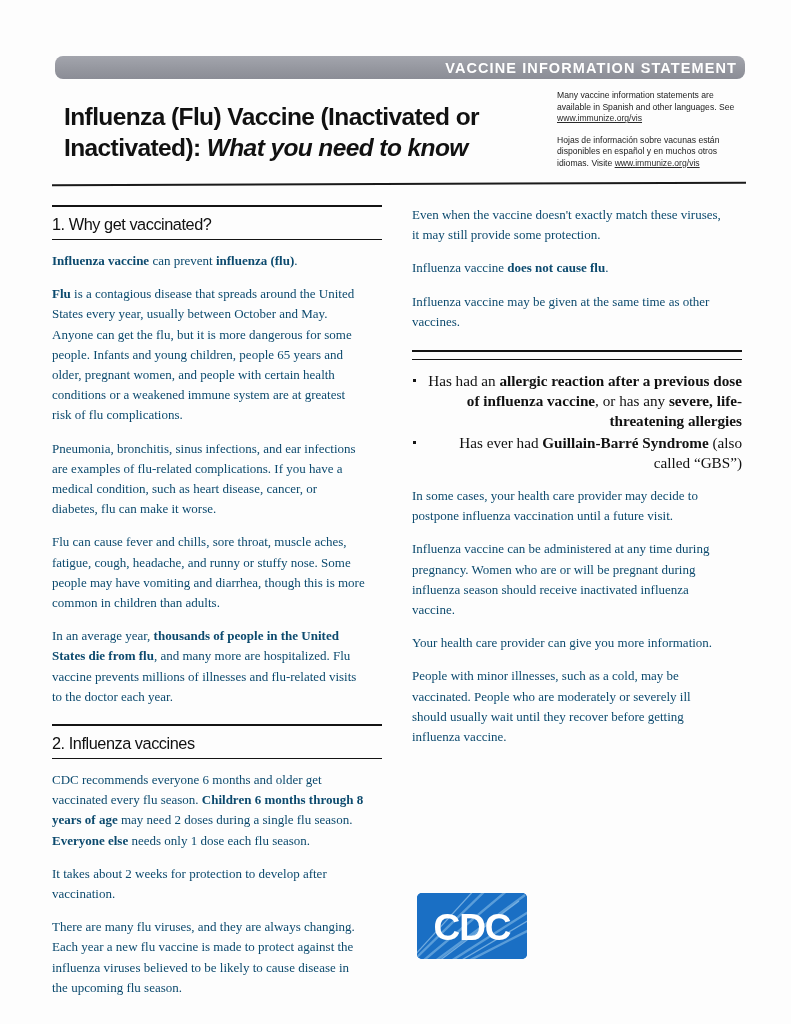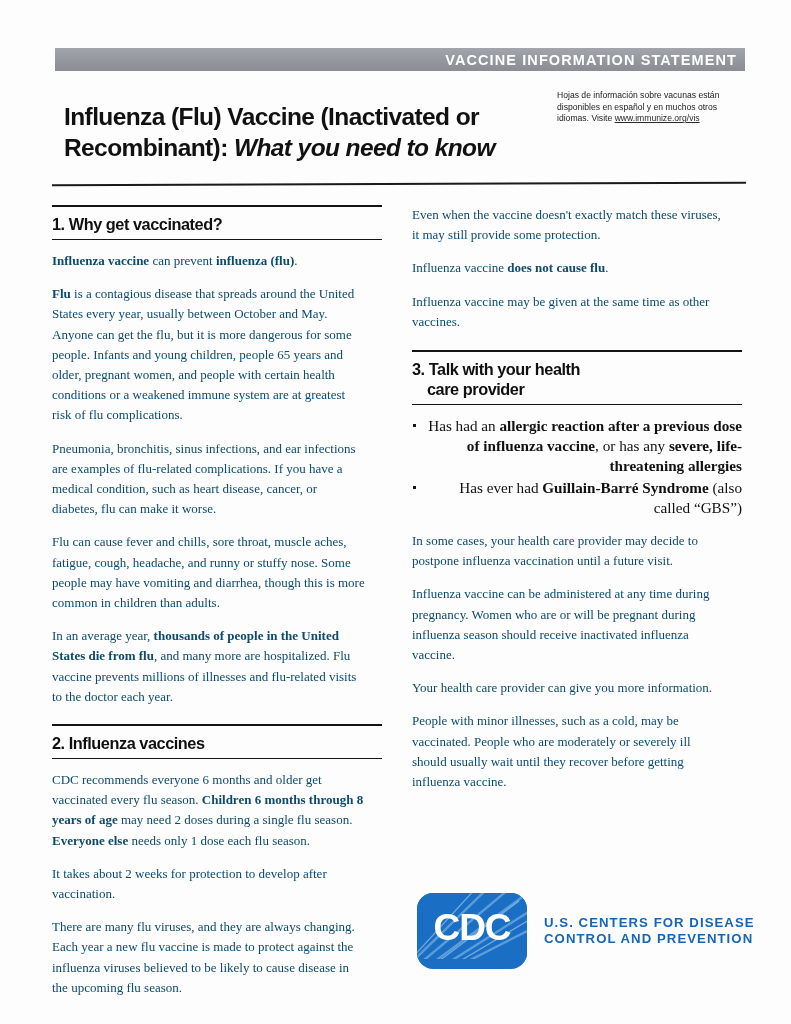--- a/index.html
+++ b/index.html
@@ -13,24 +13,25 @@
     height: 1024px;
     background: #fdfdfd;
     overflow: hidden;
     font-family: "Liberation Serif", serif;
     color: #101010;
   }
   
   .banner {
     position: absolute;
     left: 55px;
-    top: 48px;
+    top: 56px;
     width: 690px;
     height: 23px;
     background: linear-gradient(180deg,#a3a5ad 0%, #95979f 55%, #8b8d96 100%);
+    border-radius: 8px;
   }
   .banner-text {
     position: absolute;
     right: 8px;
     top: 50%;
     transform: translateY(-50%);
     color: #ffffff;
     font-family: "Liberation Sans", sans-serif;
     font-weight: bold;
     font-size: 14.5px;
@@ -96,21 +97,21 @@
     margin: 0 0 7px 0;
     height: 0;
   }
   .sec-rule-bottom {
     border-top: 1.6px solid #141414;
     margin: 5px 0 11px 0;
     height: 0;
   }
   .sec-head {
     font-family: "Liberation Sans", sans-serif;
-    font-weight: bold;
+    font-weight: normal;
     font-size: 16.3px;
     line-height: 20px;
     letter-spacing: -0.45px;
     color: #101010;
     margin: 0;
   }
   .sec-head .l2 { display: block; padding-left: 15px; }
 
   p.body {
     font-family: "Liberation Serif", serif;
@@ -151,23 +152,23 @@
   .cdc-logo {
     position: absolute;
     left: 417px;
     top: 893px;
     display: flex;
     align-items: center;
   }
   .cdc-mark {
     position: relative;
     width: 110px;
-    height: 76px;
+    height: 66px;
     background: #1a6fc4;
-    border-radius: 16px;
+    border-radius: 5px;
     overflow: hidden;
     flex: none;
   }
   .cdc-mark svg { display: block; }
   .cdc-words {
     margin-left: 17px;
     font-family: "Liberation Sans", sans-serif;
     font-weight: bold;
     font-size: 13.2px;
     line-height: 16.5px;
@@ -181,25 +182,28 @@
 
 <div class="page">
 
   <div class="banner">
     <span class="banner-text">VACCINE INFORMATION STATEMENT</span>
   </div>
 
   <div class="title-block">
     <h1 class="doc-title">
       <span>Influenza (Flu) Vaccine (Inactivated or</span><br>
-      <span>Recombinant): </span><span class="ital">What you need to know</span>
+      <span>Inactivated): </span><span class="ital">What you need to know</span>
     </h1>
   </div>
 
   <div class="sidenote">
+    <p>
+      <span>Many vaccine information statements are available in Spanish and other languages. See </span><a href="#">www.immunize.org/vis</a>
+    </p>
     <p>
       <span>Hojas de información sobre vacunas están disponibles en español y en muchos otros idiomas. Visite </span><a href="#">www.immunize.org/vis</a>
     </p>
   </div>
 
   <div class="rule-full"></div>
 
   <div class="col col-left">
 
     <div class="sec-rule-top"></div>
@@ -229,24 +233,20 @@
 
   <div class="col col-right">
 
     <p class="body">Even when the vaccine doesn't exactly match these viruses, it may still provide some protection.</p>
 
     <p class="body"><span>Influenza vaccine </span><b>does not cause flu</b><span>.</span></p>
 
     <p class="body">Influenza vaccine may be given at the same time as other vaccines.</p>
 
     <div class="sec-rule-top" style="margin-top:18px"></div>
-    <h2 class="sec-head">
-      <span>3. Talk with your health</span>
-      <span class="l2">care provider</span>
-    </h2>
     <div class="sec-rule-bottom"></div>
 
 
     <ul class="bullets">
       <li><span>Has had an </span><b>allergic reaction after a previous dose of influenza vaccine</b><span>, or has any </span><b>severe, life-threatening allergies</b></li>
       <li><span>Has ever had </span><b>Guillain-Barré Syndrome</b><span> (also called “GBS”)</span></li>
     </ul>
 
     <p class="body">In some cases, your health care provider may decide to postpone influenza vaccination until a future visit.</p>
     <p class="body">Influenza vaccine can be administered at any time during pregnancy. Women who are or will be pregnant during influenza season should receive inactivated influenza vaccine.</p>
@@ -266,19 +266,15 @@
           <line x1="20" y1="84" x2="118" y2="34"></line>
         </g>
         <g stroke="#8fc0e8" stroke-width="1.3" opacity="0.75">
           <line x1="-4" y1="64" x2="60" y2="-6"></line>
           <line x1="6" y1="80" x2="102" y2="8"></line>
           <line x1="16" y1="84" x2="114" y2="26"></line>
         </g>
         <text x="55" y="47" text-anchor="middle" font-family="Liberation Sans, sans-serif" font-size="37" font-weight="bold" fill="#ffffff" letter-spacing="-1">CDC</text>
       </svg>
     </div>
-    <div class="cdc-words">
-      <div>U.S. CENTERS FOR DISEASE</div>
-      <div>CONTROL AND PREVENTION</div>
-    </div>
   </div>
 
 </div>
 
 </body></html>

